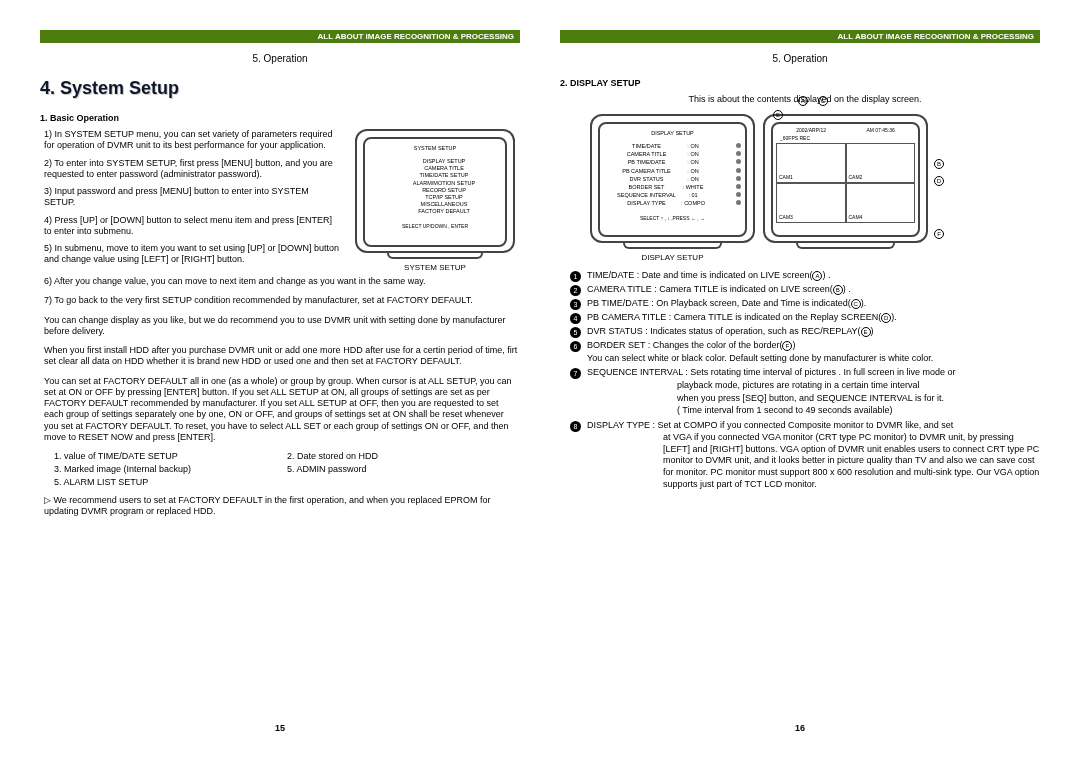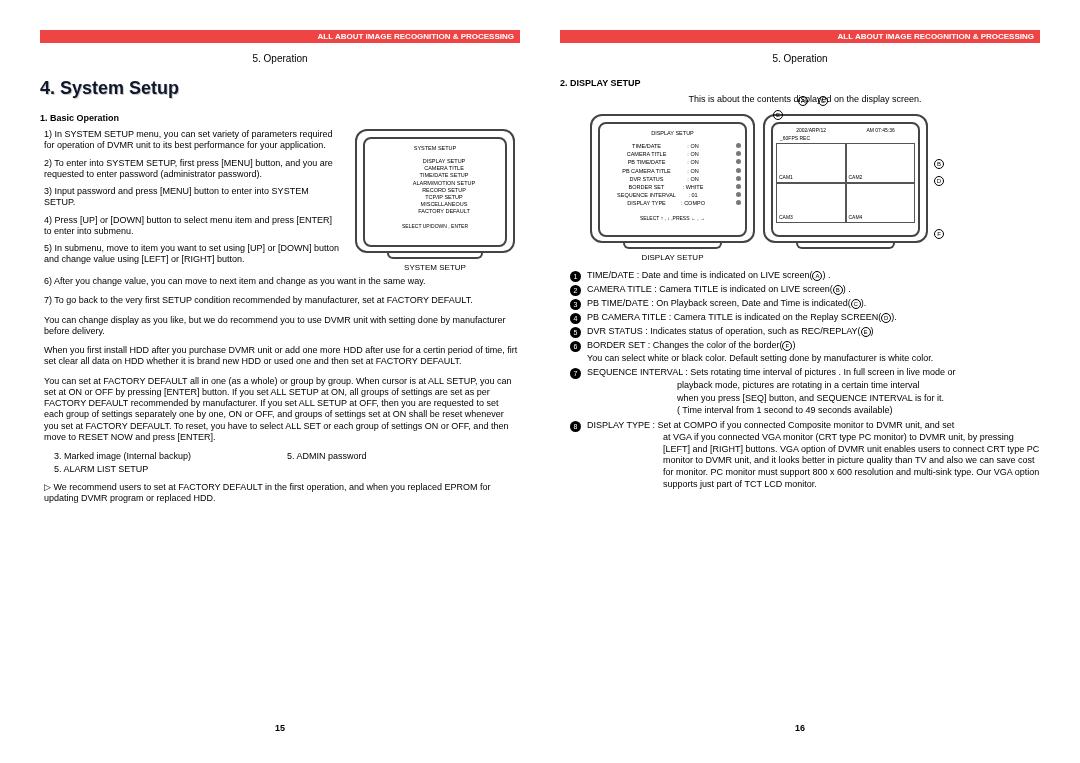--- a/index.html
+++ b/index.html
@@ -12,21 +12,21 @@
     height: 763px;
     display: flex;
     padding: 30px 20px;
   }
   .page {
     width: 50%;
     padding: 0 20px;
     position: relative;
   }
   .header-bar {
-    background: #ef4444;
+    background: #4d7c0f;
     color: #fff;
     font-size: 8px;
     font-weight: bold;
     text-align: right;
     padding: 2px 6px;
     margin-bottom: 10px;
   }
   .chapter-link {
     text-align: center;
     font-size: 10px;
@@ -134,20 +134,24 @@
       <div class="crt-caption">SYSTEM SETUP</div>
     </div>
   </div>
 
   <div class="para" style="margin-top:4px">6) After you change value, you can move to next item and change as you want in the same way.</div>
   <div class="para">7) To go back to the very first SETUP condition recommended by manufacturer, set at FACTORY DEFAULT.</div>
   <div class="para">You can change display as you like, but we do recommend you to use DVMR unit with setting done by manufacturer before delivery.</div>
   <div class="para">When you first install HDD after you purchase DVMR unit or add one more HDD after use for a certin period of time, firt set clear all data on HDD whether it is brand new HDD or used one and then set at FACTORY DEFAULT.</div>
   <div class="para">You can set at FACTORY DEFAULT all in one (as a whole) or group by group. When cursor is at ALL SETUP, you can set at ON or OFF by pressing [ENTER] button. If you set ALL SETUP at ON, all groups of settings are set as per FACTORY DEFAULT recommended by manufacturer. If you set ALL SETUP at OFF, then you are requested to set each group of settings separately one by one, ON or OFF, and groups of settings set at ON shall be reset whenever you set at FACTORY DEFAULT. To reset, you have to select ALL SET or each group of settings ON or OFF, and then move to RESET NOW and press [ENTER].</div>
 
+  <div class="items-row">
+      <span>1. value of TIME/DATE SETUP</span>
+      <span>2. Date stored on HDD</span>
+    </div>
   <div class="items-row">
       <span>3. Marked image (Internal backup)</span>
       <span>5. ADMIN password</span>
     </div>
   <div class="items-row">
       <span>5. ALARM LIST SETUP</span>
       <span></span>
     </div>
 
   <div class="para" style="margin-top:8px">▷ We recommend users to set at FACTORY DEFAULT in the first operation, and when you replaced EPROM for updating DVMR program or replaced HDD.</div>
@@ -283,20 +287,20 @@
     <div class="num-item">
         <div class="num-bullet">7</div>
         <div class="num-text"><span>SEQUENCE INTERVAL : Sets rotating time interval of pictures . In full screen in live mode or</span>
       <div class="indent-sub">playback mode, pictures are rotating in a certain time interval</div>
       <div class="indent-sub">when you press [SEQ] button, and SEQUENCE INTERVAL is for it.</div>
       <div class="indent-sub">( Time interval from 1 second to 49 seconds available)</div>
     </div>
       </div>
     <div class="num-item">
         <div class="num-bullet">8</div>
-        <div class="num-text"><span>DISPLAY TYPE : Set at COMPO if you connected Composite monitor to DVMR unit, and set</span>
+        <div class="num-text"><span>DISPLAY TYPE : Set at COMPO if you connected Composite monitor to DVMR like, and set</span>
       <div style="margin-left:76px;">at VGA if you connected VGA monitor (CRT type PC monitor) to  DVMR unit, by pressing [LEFT] and [RIGHT] buttons. VGA option of DVMR unit enables users to connect CRT type PC monitor to DVMR unit, and it looks better in picture quality than TV and also we can save cost for monitor. PC monitor must support 800 x 600 resolution and multi-sink type. Our VGA option supports just part of TCT LCD monitor.</div>
     </div>
       </div>
   </div>
 
   <div class="footer-num">16</div>
 </div>
 
 </body></html>

